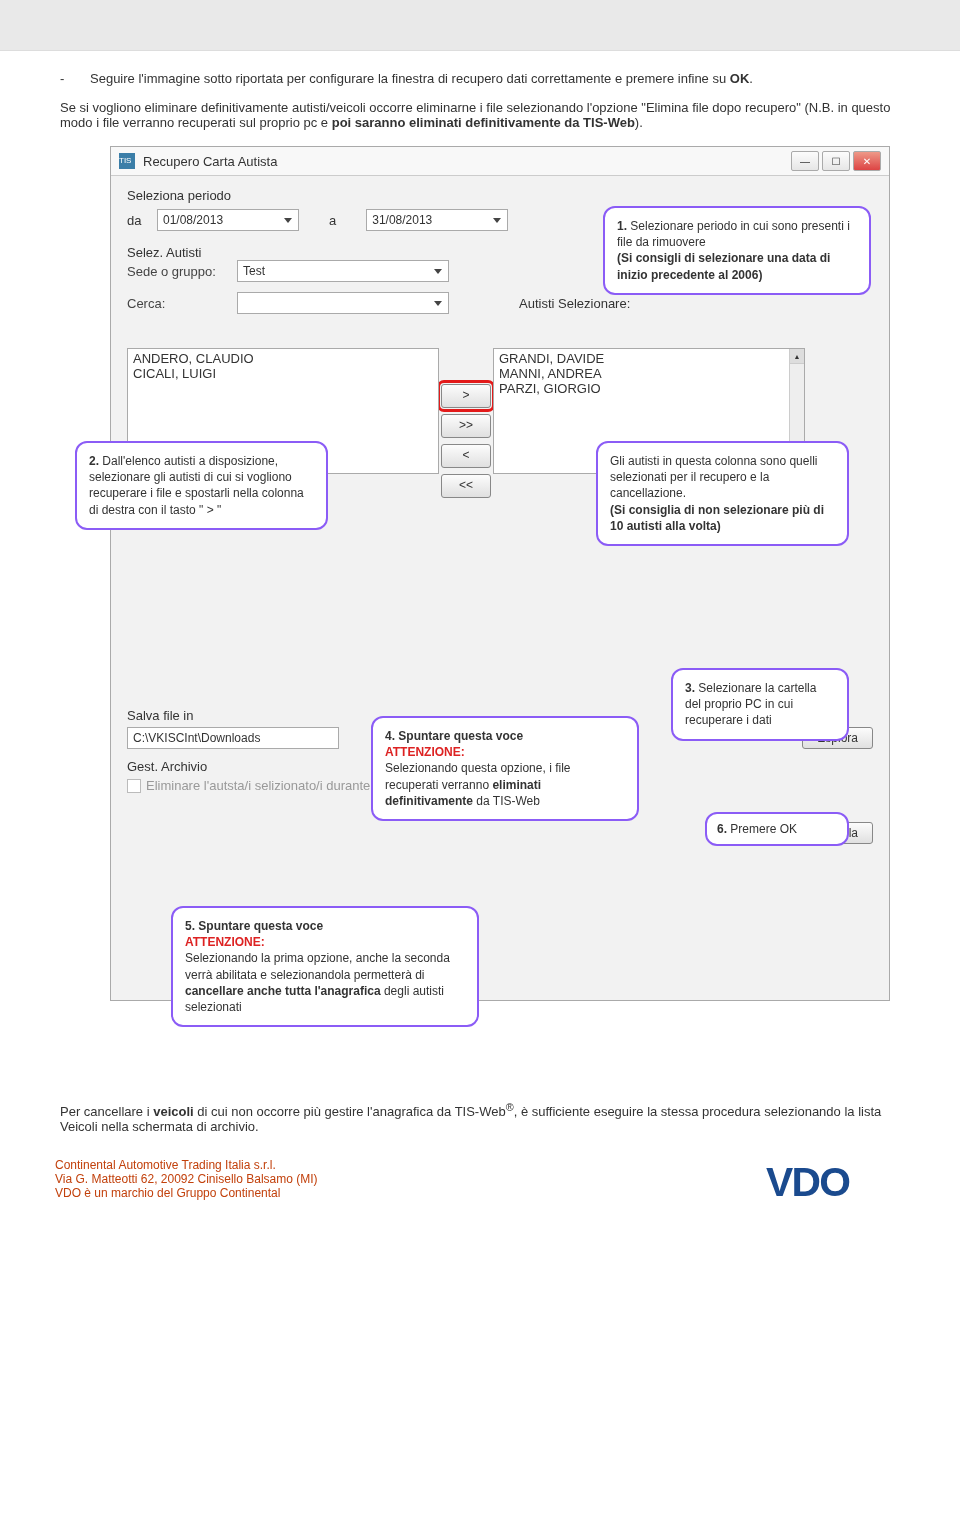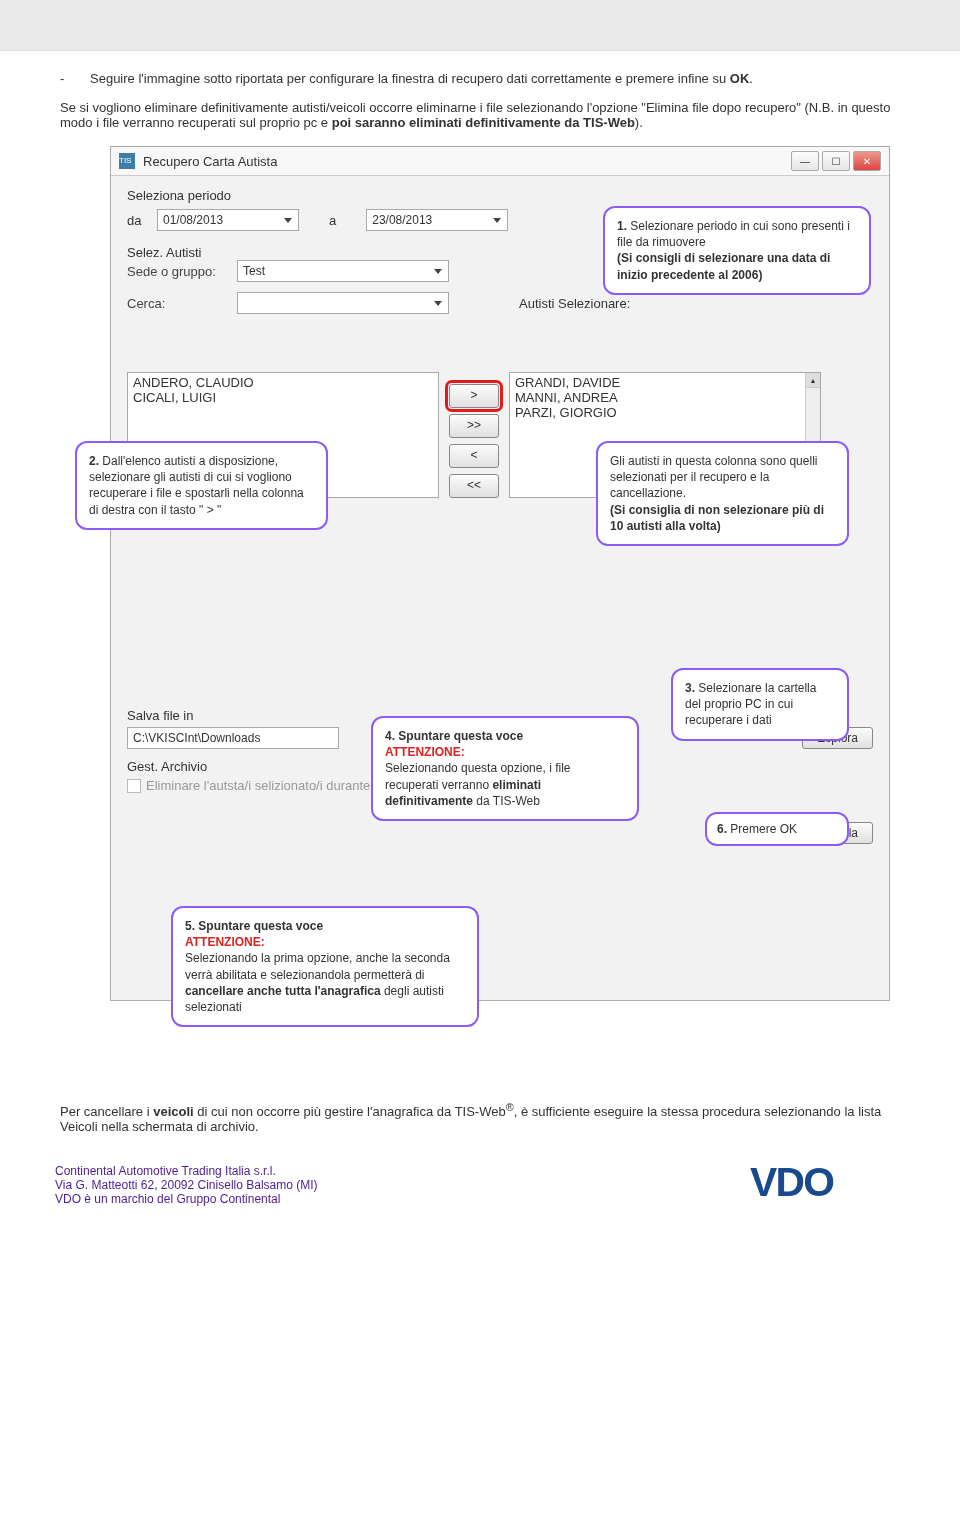--- a/index.html
+++ b/index.html
@@ -35,24 +35,24 @@
 .callout.c4{left:260px;top:540px;width:240px}
 .callout.c5{right:40px;top:492px;width:150px}
 .callout.c6{right:40px;top:636px;width:120px;padding:7px 10px}
 .callout.c7{left:60px;top:730px;width:280px}
 .movebtns{display:flex;flex-direction:column;gap:6px;align-items:center}
 .mbtn{width:48px;height:22px;border:1px solid #888;background:linear-gradient(#fcfcfc,#e0e0e0);border-radius:3px;font-size:12px;text-align:center;line-height:20px}
 .mbtn.hl{outline:3px solid #e31a1a;outline-offset:1px}
 .chk{width:12px;height:12px;border:1px solid #888;background:#fff;display:inline-block;margin-right:5px;vertical-align:middle}
 .btn{border:1px solid #888;background:linear-gradient(#fcfcfc,#e0e0e0);border-radius:3px;padding:3px 14px;font-size:12px}
 .grey{color:#999}
-.footer{padding:14px 40px 20px 55px;display:flex;align-items:flex-end;justify-content:space-between;color:#4c1d95;font-size:12px}
+.footer{padding:14px 24px 20px 55px;display:flex;align-items:flex-start;justify-content:space-between;color:#c2410c;font-size:12px}
 .logo{height:48px}
 .logo svg{height:48px}
-.section-row{display:flex;gap:10px;align-items:flex-end}
+.section-row{display:flex;gap:2px;align-items:center}
 </style>
 </head>
 <body>
 
 <div class="banner"></div>
 
 <div class="page">
   <div class="bullet-text">
     <div class="bullet">-</div>
     <div>
@@ -102,21 +102,21 @@
         <span class="num">5.</span><span class="bold"> Spuntare questa voce</span><br>
         <span style="color:#d22" class="bold">ATTENZIONE:</span><br>
         <span>Selezionando la prima opzione, anche la seconda verrà abilitata e selezionandola permetterà di </span><span class="bold">cancellare anche tutta l'anagrafica</span><span> degli autisti selezionati</span>
       </div>
 
       <div style="margin-bottom:6px">Seleziona periodo</div>
       <div class="row">
         <span style="width:30px">da</span>
         <div class="inp dropdown" style="width:130px">01/08/2013</div>
         <span style="margin:0 30px">a</span>
-        <div class="inp dropdown" style="width:130px">23/08/2013</div>
+        <div class="inp dropdown" style="width:130px">31/08/2013</div>
       </div>
 
       <div style="margin-top:14px">Selez. Autisti</div>
       <div class="row" style="margin-top:0">
         <span class="lbl">Sede o gruppo:</span>
         <div class="inp dropdown" style="width:200px">Test</div>
       </div>
       <div class="row">
         <span class="lbl">Cerca:</span>
         <div class="inp dropdown" style="width:200px"></div>

